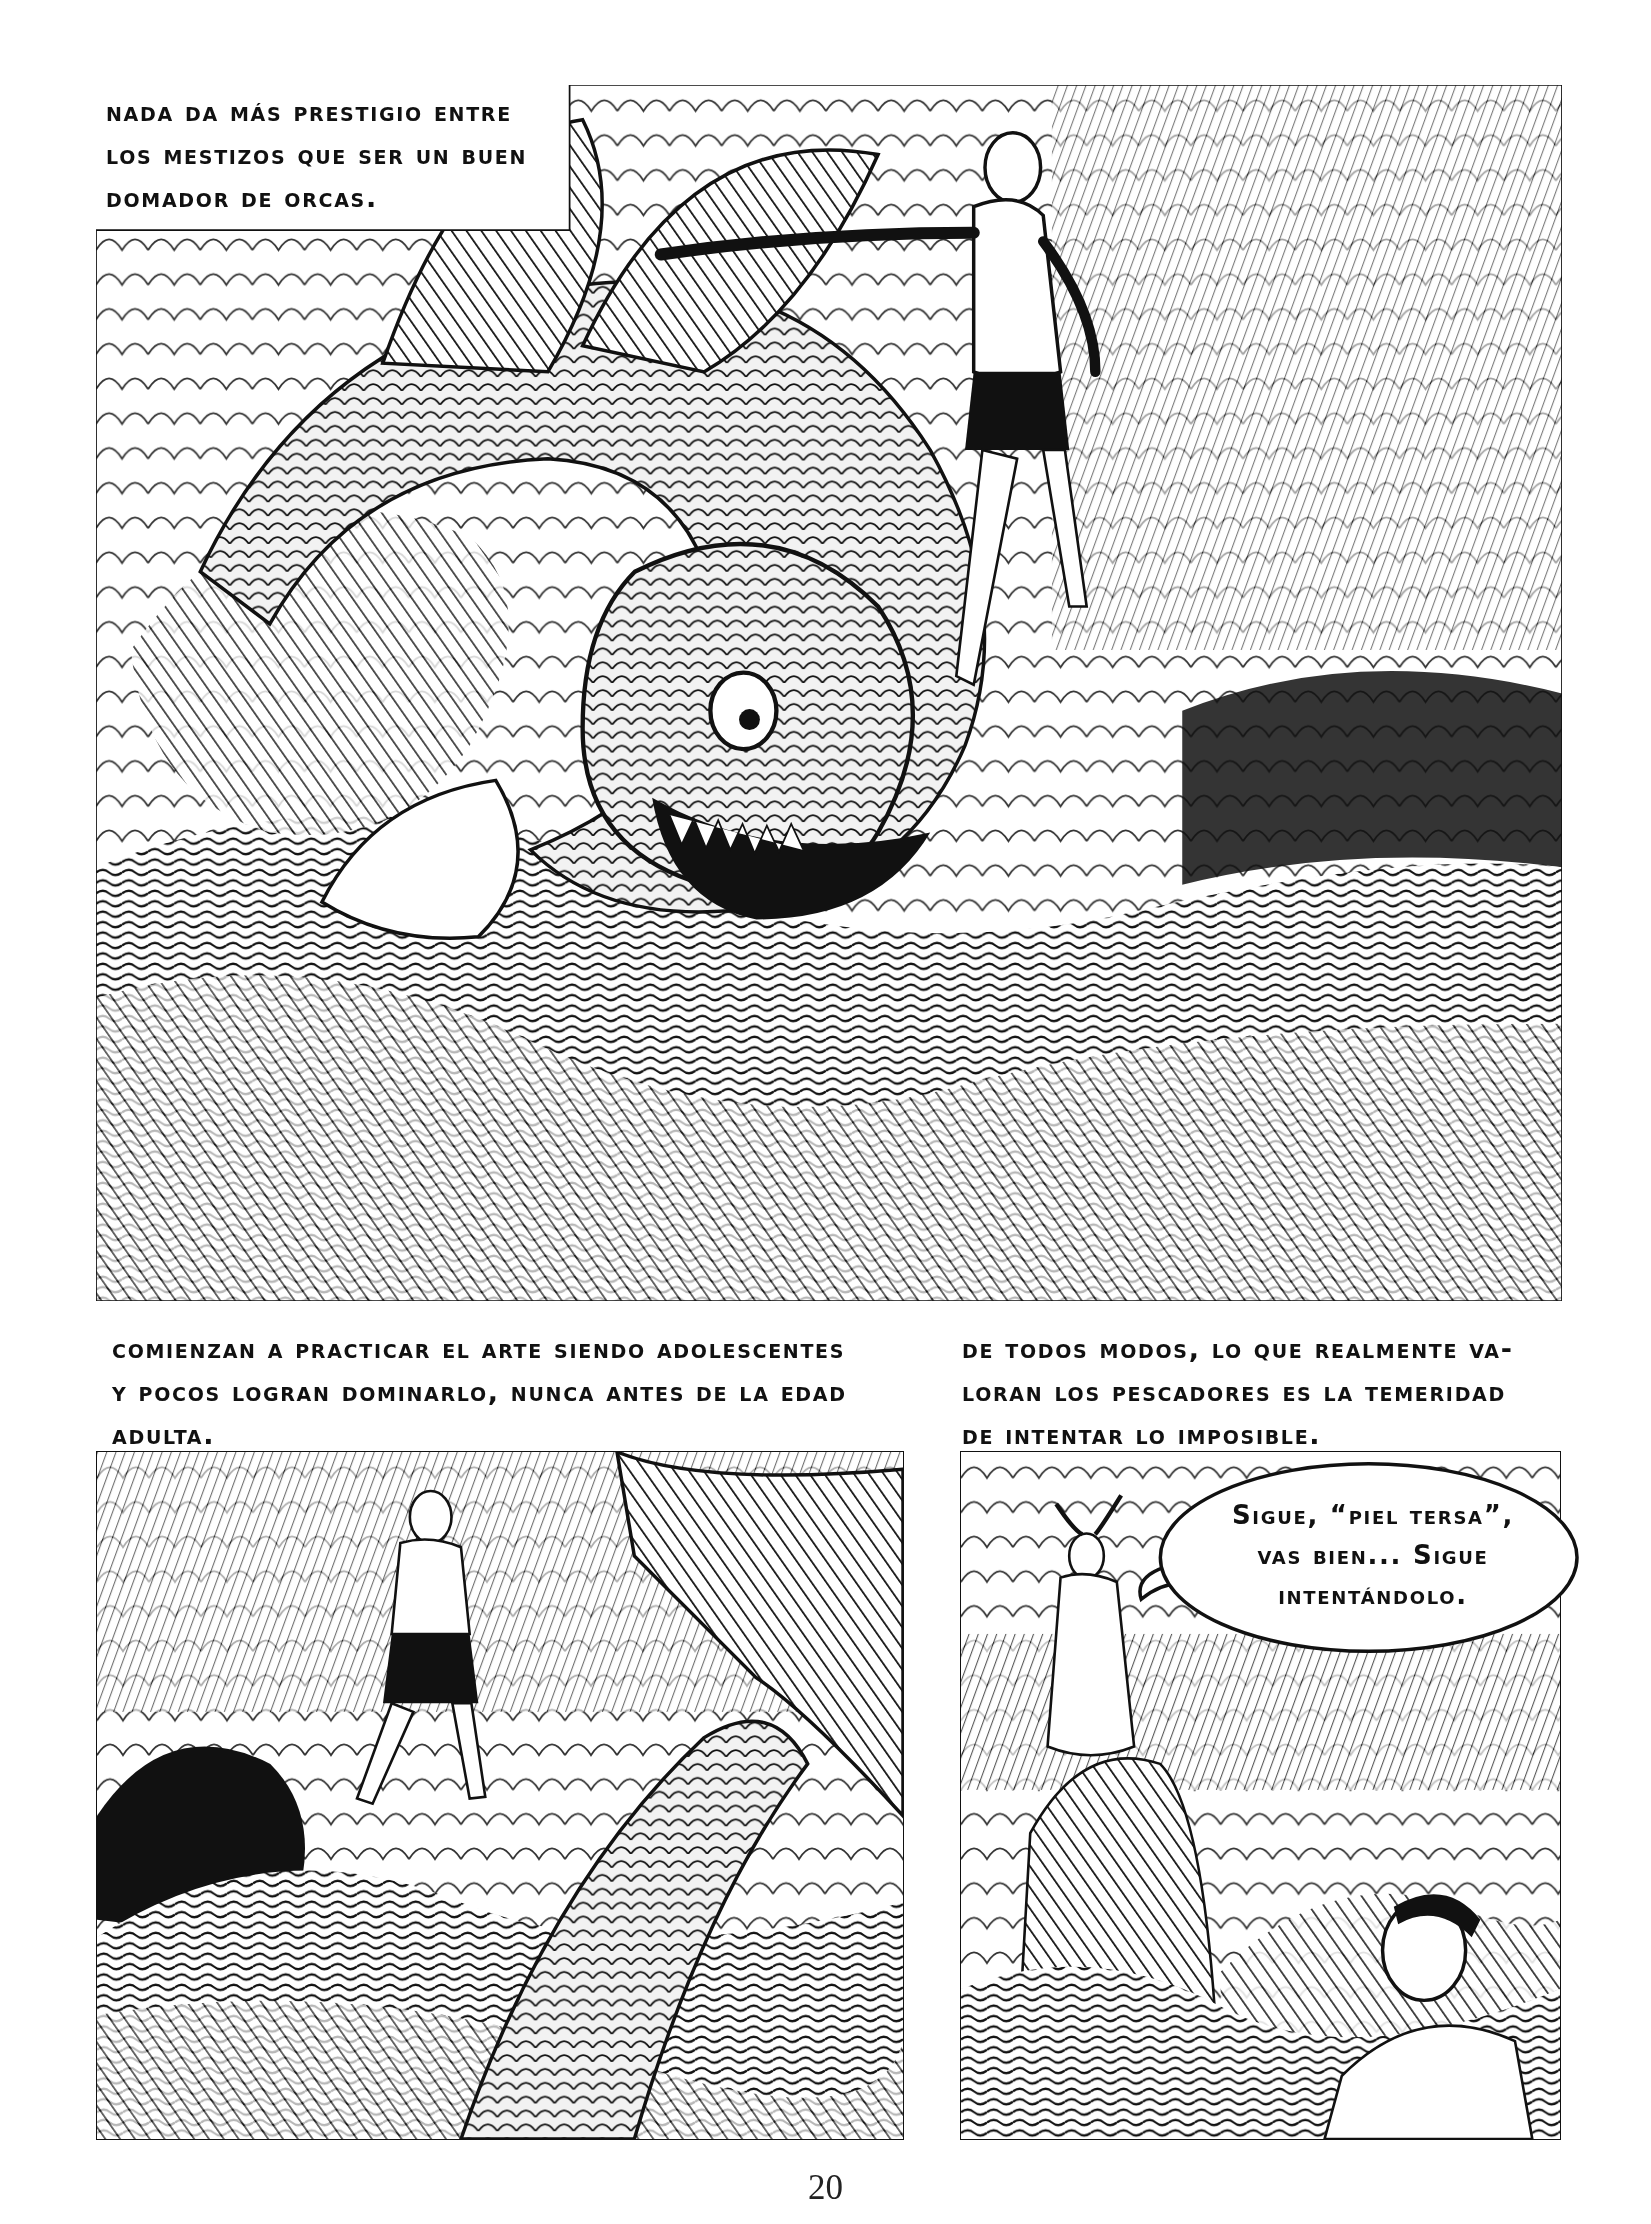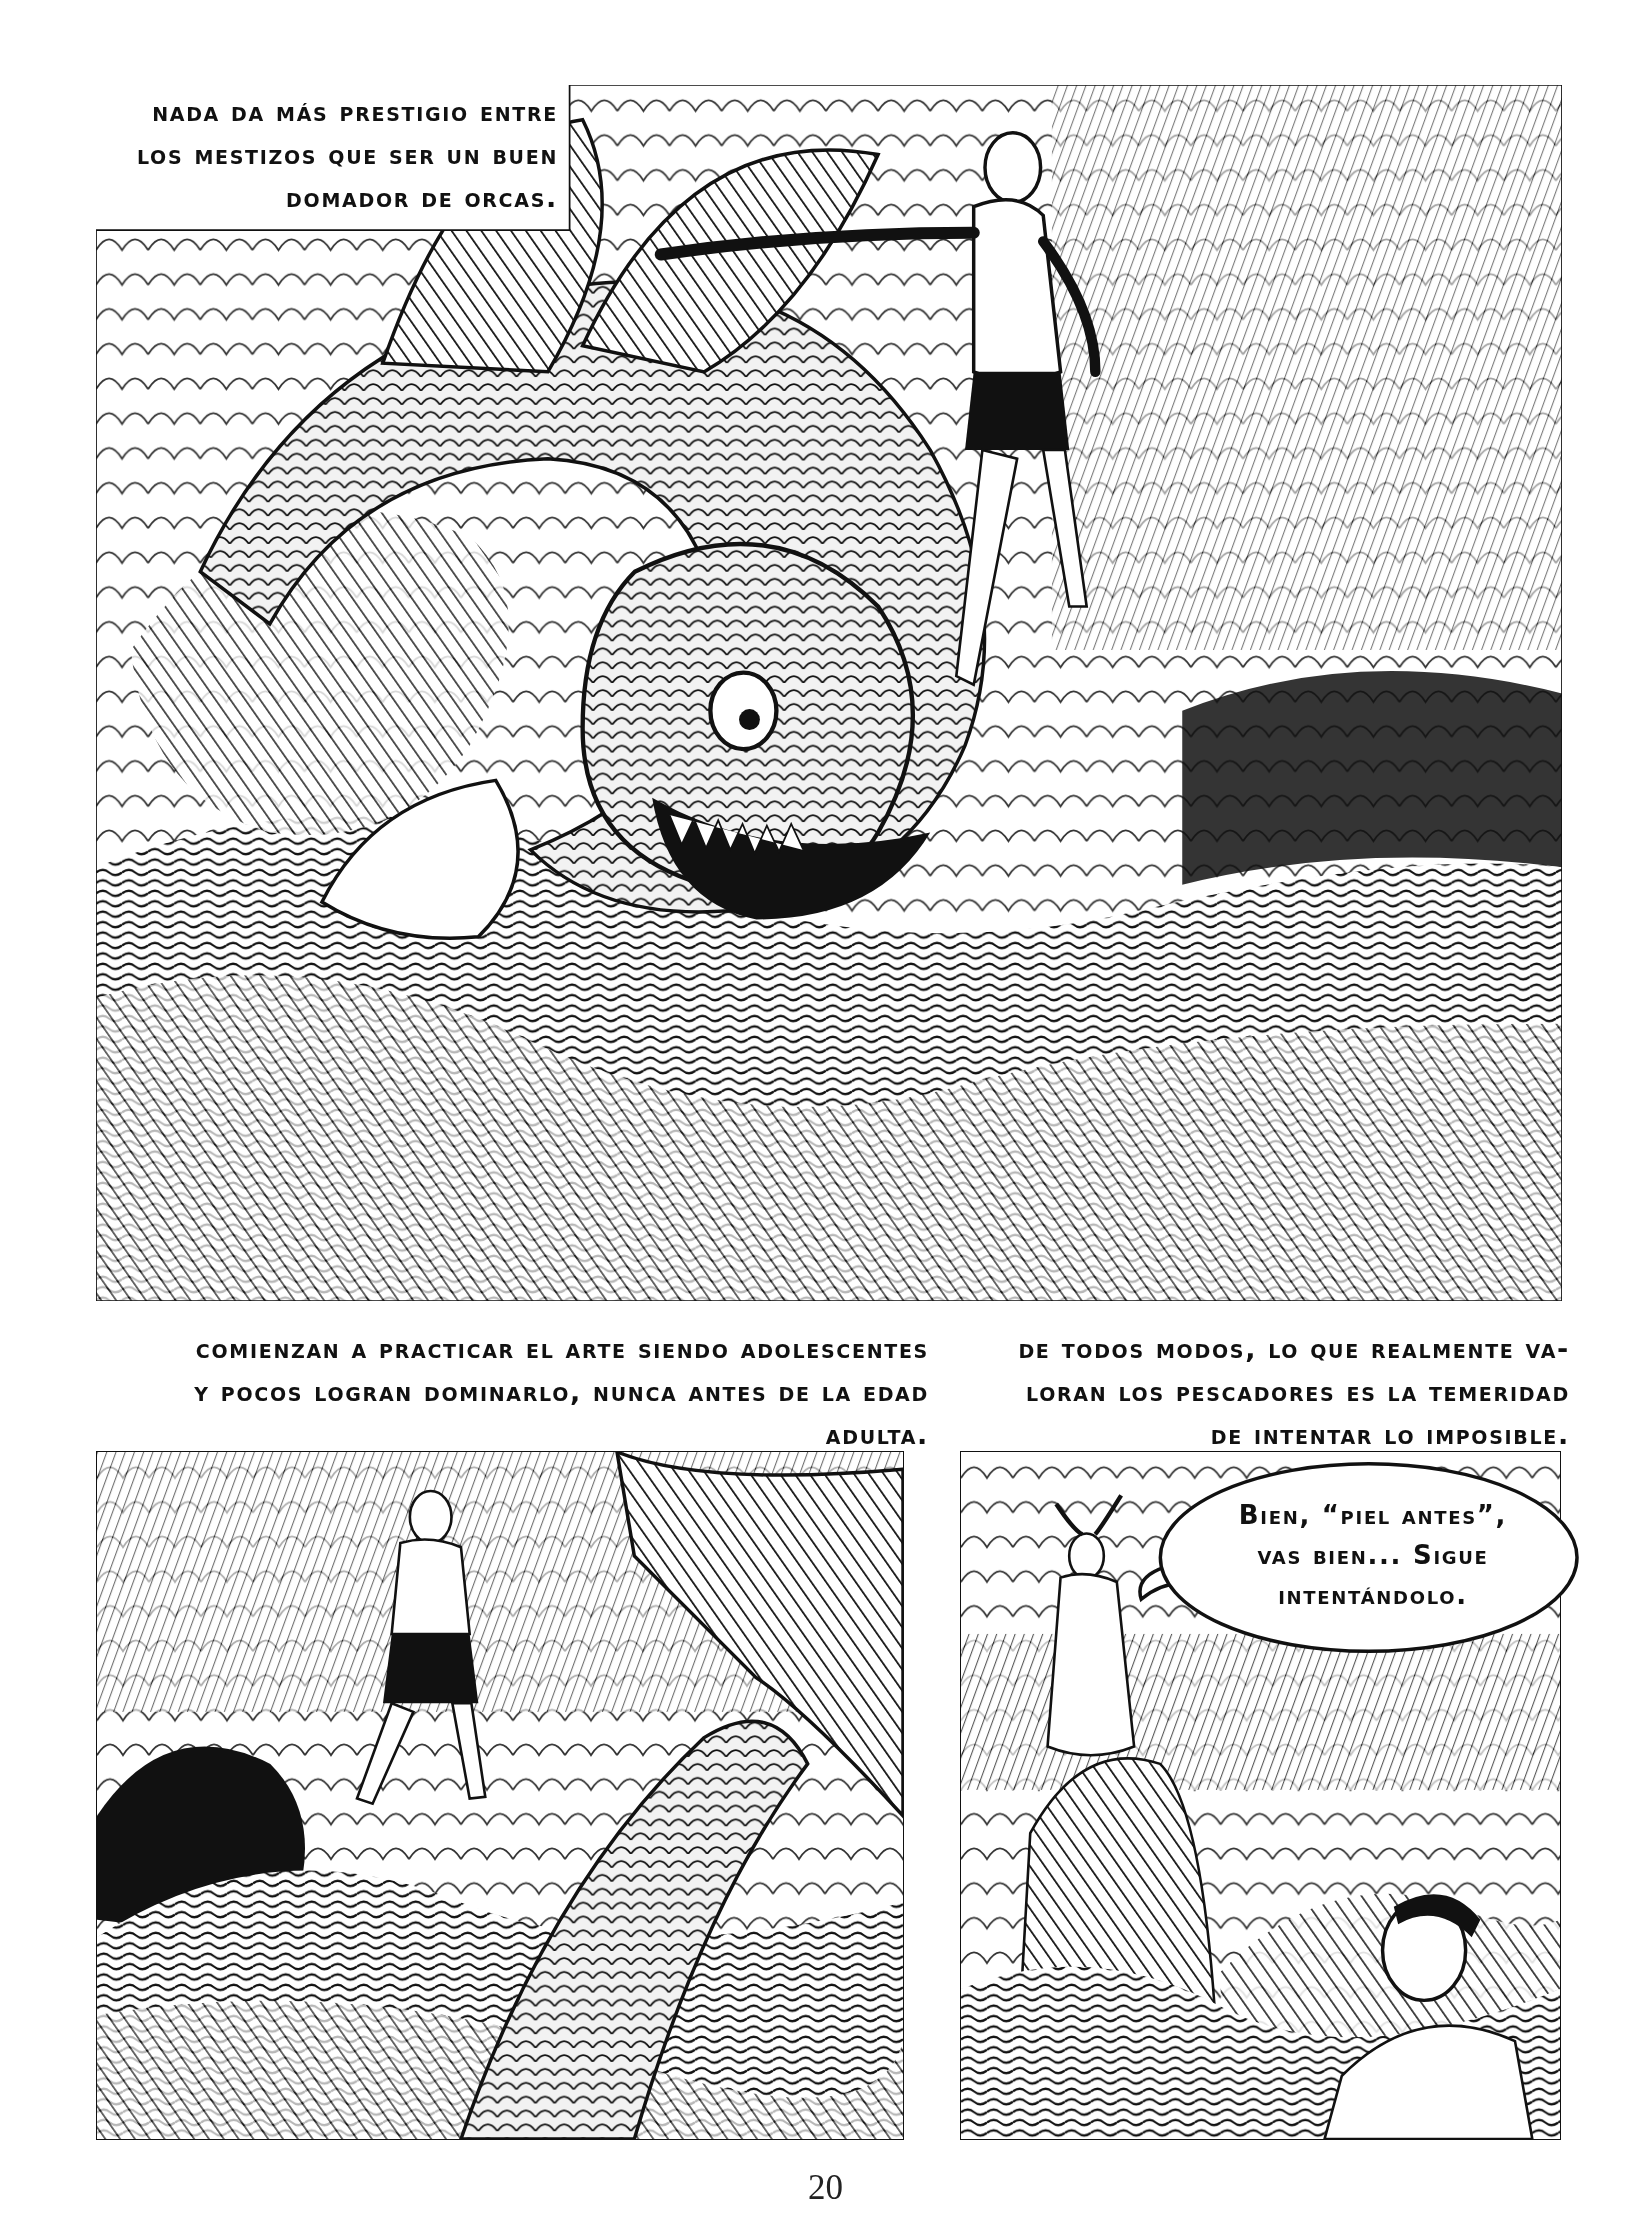--- a/index.html
+++ b/index.html
@@ -7,21 +7,20 @@
   .abs { position:absolute; }
   .caption {
     font-family:"DejaVu Sans", sans-serif;
     font-weight:bold;
     font-variant:small-caps;
     text-transform:lowercase;
     color:#111;
     letter-spacing:1.7px;
     font-size:27px;
     line-height:43px;
-    text-align:right;
   }
   .panel {
     position:absolute;
     overflow:hidden;
     background:#fff;
   }
   .panel svg { display:block; width:100%; height:100%; }
   .bubble-text {
     font-family:"DejaVu Sans", sans-serif;
     font-weight:bold;
@@ -166,20 +165,20 @@
   </svg>
 </div>
 
 <div class="abs" style="left:1134px; top:1456px; width:452px; height:204px;">
   <svg viewBox="0 0 520 235" width="452" height="204" style="position:absolute; left:0; top:0;">
     <path d="M35 128 Q0 140 8 165 Q38 140 70 150" fill="#fff" stroke="#111" stroke-width="4"></path>
     <ellipse cx="270" cy="117" rx="240" ry="108" fill="#fff" stroke="#111" stroke-width="4"></ellipse>
     <path d="M45 132 L72 148" stroke="#fff" stroke-width="8"></path>
   </svg>
   <div class="bubble-text" style="position:absolute; left:52px; top:39px; width:374px;">
-    <div>Bien, “piel antes”,</div>
+    <div>Sigue, “piel tersa”,</div>
     <div>vas bien... Sigue</div>
     <div>intentándolo.</div>
   </div>
 </div>
 
 <div class="abs page-number" style="left:782px; top:2168px; width:87px;">20</div>
 
 
 </body></html>

